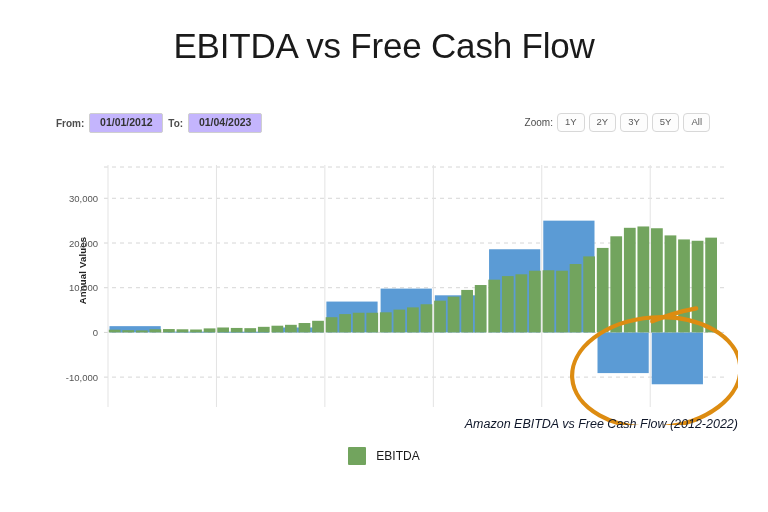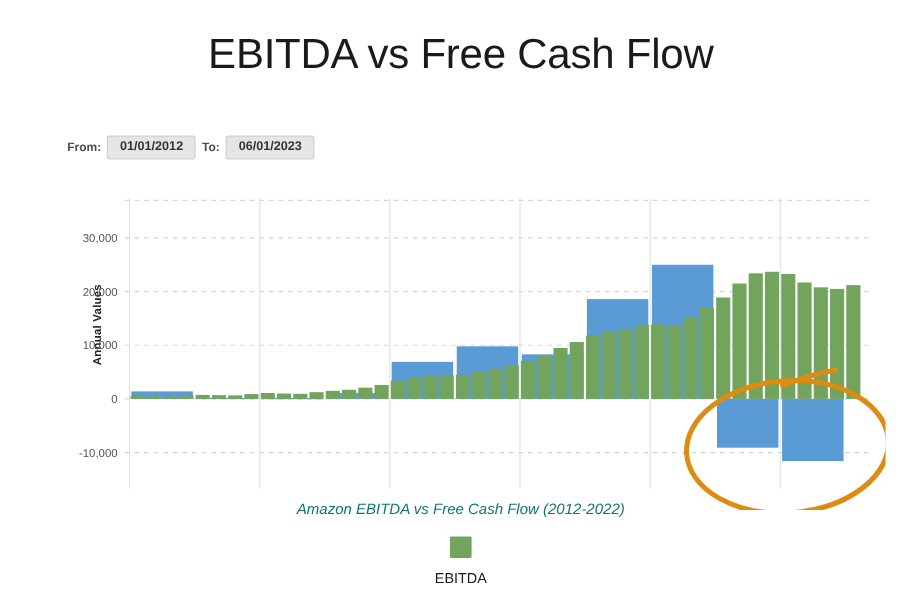--- a/index.html
+++ b/index.html
@@ -56,21 +56,21 @@
     display: flex; align-items: center;
     gap: 4px;
   }
   .ctl-label {
     font-size: 10px;
     color: #4d4d4d;
   }
   .date-field {
     font-size: 10.5px;
     color: #333333;
-    background: #e5e5e5;
+    background: #c4b5fd;
     border: 1px solid #cfcfcf;
     border-radius: 2px;
     padding: 2px 7px 3px 7px;
     min-width: 74px;
     text-align: center;
     line-height: 13px;
   }
   .zoom-btn {
     font-size: 9.5px;
     color: #5a5a5a;
@@ -107,35 +107,35 @@
     font-size: 9.5px;
     fill: #555555;
     font-family: "Liberation Sans", sans-serif;
     text-anchor: end;
   }
 
   
   #chart-caption {
     position: absolute;
     left: 0; top: 312px; width: 708px;
-    text-align: center;
+    text-align: right;
     font-size: 12.5px;
     font-style: italic;
-    color: #0f766e;
+    color: #0f172a;
   }
   #chart-legend {
     position: absolute;
     left: 0; top: 342px; width: 708px;
     display: flex;
     justify-content: center;
     align-items: center;
     gap: 46px;
   }
   .legend-item {
-    display: flex; align-items: center; gap: 10px; flex-direction: column;
+    display: flex; align-items: center; gap: 10px;
   }
   .legend-swatch {
     width: 18px; height: 18px;
     border-radius: 1px;
   }
   .legend-text {
     font-size: 12px;
     color: #1a1a1a;
   }
 </style>
@@ -147,23 +147,31 @@
   <div id="slide-title">EBITDA vs Free Cash Flow</div>
 
   <div id="chart-widget">
 
     <div id="chart-toolbar">
 
       <div id="range-controls">
         <span class="ctl-label">From:</span>
         <span class="date-field">01/01/2012</span>
         <span class="ctl-label">To:</span>
-        <span class="date-field">06/01/2023</span>
+        <span class="date-field">01/04/2023</span>
       </div>
 
+      <div id="zoom-controls">
+        <span class="ctl-label">Zoom:</span>
+        <span class="zoom-btn">1Y</span>
+        <span class="zoom-btn">2Y</span>
+        <span class="zoom-btn">3Y</span>
+        <span class="zoom-btn">5Y</span>
+        <span class="zoom-btn">All</span>
+      </div>
     </div>
 
     <div id="plot-area">
       <div id="y-axis-title">Annual Values</div>
       <svg id="plot-svg" width="708" height="268">
         <g id="grid-horizontal">
             <line x1="74" x2="698" y1="41.294117647058826" y2="41.294117647058826" stroke="#d6d6d6" stroke-width="1" stroke-dasharray="4,4"></line>
             <line x1="74" x2="698" y1="86" y2="86" stroke="#d6d6d6" stroke-width="1" stroke-dasharray="4,4"></line>
             <line x1="74" x2="698" y1="130.70588235294116" y2="130.70588235294116" stroke="#d6d6d6" stroke-width="1" stroke-dasharray="4,4"></line>
             <line x1="74" x2="698" y1="175.41176470588235" y2="175.41176470588235" stroke="#d6d6d6" stroke-width="1" stroke-dasharray="4,4"></line>

